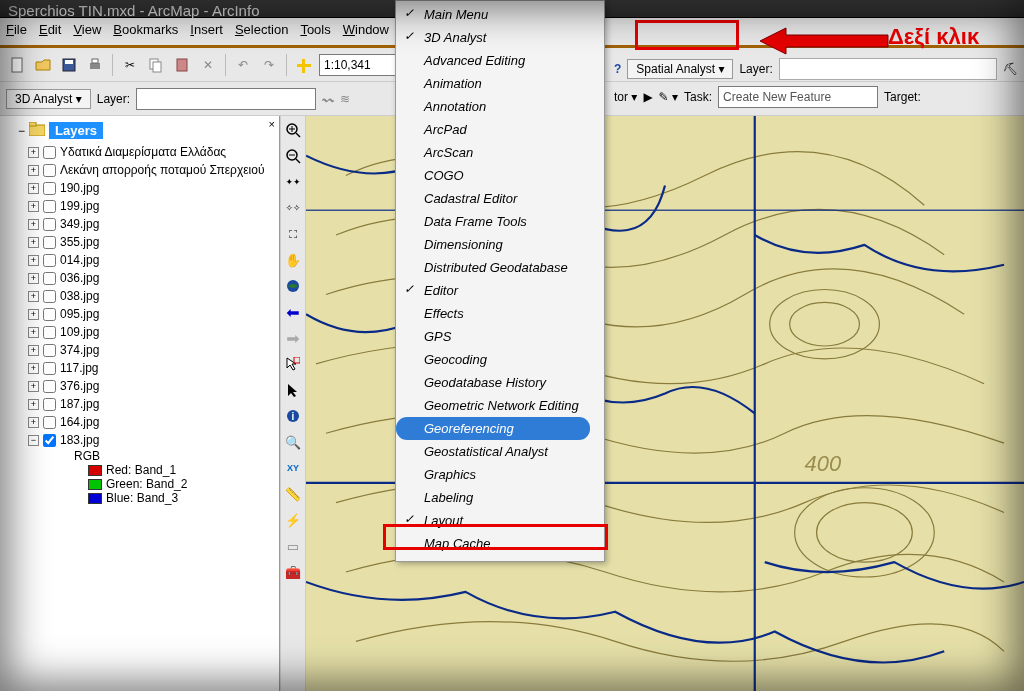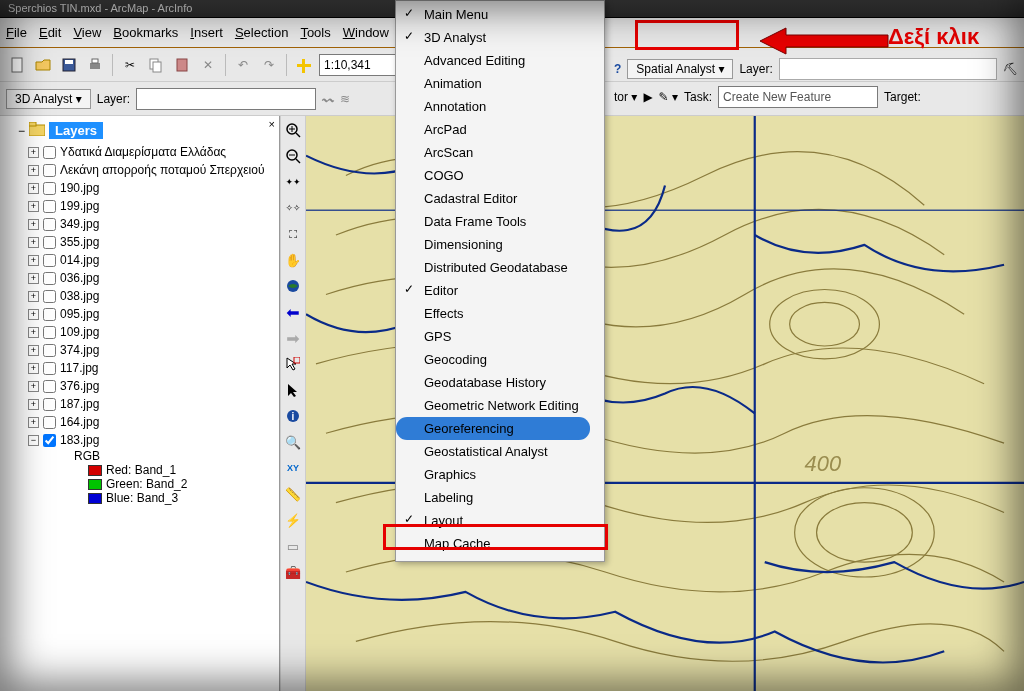--- a/index.html
+++ b/index.html
@@ -1,20 +1,20 @@
 <!DOCTYPE html>
 <html><head>
 <meta charset="utf-8">
 <style>
   * { box-sizing: border-box; margin: 0; padding: 0; }
   body { font-family: "Segoe UI", Tahoma, sans-serif; font-size: 12px; background: #f0f0f0; width: 1024px; height: 691px; overflow: hidden; position: relative; }
   
-  .titlebar { background: linear-gradient(#434343,#2a2a2a); color: #ddd; height: 18px; padding: 2px 8px; font-size: 11px; border-bottom:1px solid #000; }
-  
-  .menubar { background: #e8e8e8; padding: 4px 6px; border-bottom: 1px solid #a16207; display:flex; align-items:center; position:relative; height:30px; }
+  .titlebar { background: linear-gradient(#434343,#2a2a2a); color: #ddd; height: 18px; padding: 2px 8px; font-size: 15px; border-bottom:1px solid #000; }
+  
+  .menubar { background: #e8e8e8; padding: 4px 6px; border-bottom: 3px solid #a16207; display:flex; position:relative; height:30px; }
   .menubar span { margin-right: 12px; cursor: default; font-size:13px; }
   .menubar span u { text-decoration: underline; }
   
   .toolbar1 { background: #e8e8e8; padding: 3px 6px; display:flex; align-items:center; gap:4px; border-bottom:1px solid #ccc; height:34px; }
   .toolbar1 .icon-btn { width: 22px; height:22px; display:inline-flex; align-items:center; justify-content:center; border:1px solid transparent; }
   .sep { width:1px; height:22px; background:#bbb; margin:0 2px; }
   .scale-input { width:120px; height:22px; border:1px solid #7a7a7a; padding:0 4px; background:#fff; font-size:12px;}
   
   .toolbar2 { background:#e8e8e8; padding:3px 6px; display:flex; align-items:center; gap:6px; border-bottom:1px solid #ccc; height:34px;}
   .toolbar2 .lbl { font-size:12px; }
@@ -33,24 +33,24 @@
   .toc-item input[type=checkbox]{ width:13px;height:13px;}
   .rgb-sub { padding-left:44px; font-size:12px;}
   .color-sw { display:inline-block; width:14px;height:11px; margin-right:4px; vertical-align:middle; border:1px solid #333;}
   
   .tools-strip { width:26px; background:#e8e8e8; border-left:1px solid #ccc; border-right:1px solid #ccc; display:flex; flex-direction:column; align-items:center; padding-top:4px; gap:6px;}
   .tools-strip .t { width:20px;height:20px; display:flex; align-items:center; justify-content:center; font-size:13px; cursor:pointer;}
   
   .map-area { flex:1; position:relative; background:#84cc16; overflow:hidden;}
   .map-svg { width:100%; height:100%; }
   
-  .context-menu { position:absolute; top:0px; left:395px; width:210px; background:#f4f4f4; border:1px solid #999; box-shadow:2px 2px 6px rgba(0,0,0,0.3); z-index:100; padding:2px 14px 6px 0; max-height:690px;}
+  .context-menu { position:absolute; top:0px; left:395px; width:210px; background:#f4f4f4; border:1px solid #999; box-shadow:2px 2px 6px rgba(0,0,0,0.3); z-index:100; padding:2px 14px 6px 0; max-height:690px;font-style:italic;}
   .context-menu .mi { padding:4px 8px 4px 28px; font-size:13px; position:relative; cursor:default; white-space:nowrap;}
   .context-menu .mi.checked::before { content:"✓"; position:absolute; left:8px; top:3px; font-size:12px;}
-  .context-menu .mi.highlight { background:#2f7cd6; color:#000000;border-radius:11px; }
+  .context-menu .mi.highlight { background:#2f7cd6; color:#ffffff;border-radius:11px; }
   .red-box { position:absolute; border:3px solid #e60000; pointer-events:none; }
   .red-box.menu-item-box { left:383px; top:524px; width:225px; height:26px; z-index:101;}
   
   .annot-box { position:absolute; top:20px; left:635px; width:104px; height:30px; border:3px solid #e60000; z-index:50;}
   .annot-arrow { position:absolute; top:26px; left:760px; z-index:50;}
   .annot-text { position:absolute; top:24px; left:888px; color:#e60000; font-size:22px; font-weight:bold; z-index:50; font-family: Arial, sans-serif;}
   
   .right-top-tools { position:absolute; top:56px; left:608px; right:0; height:60px; background:transparent; display:flex; flex-direction:column; gap:2px;}
   .rt-row { display:flex; align-items:center; gap:6px; padding:2px 6px;}
   .rt-row .lbl{ font-size:12px;}

